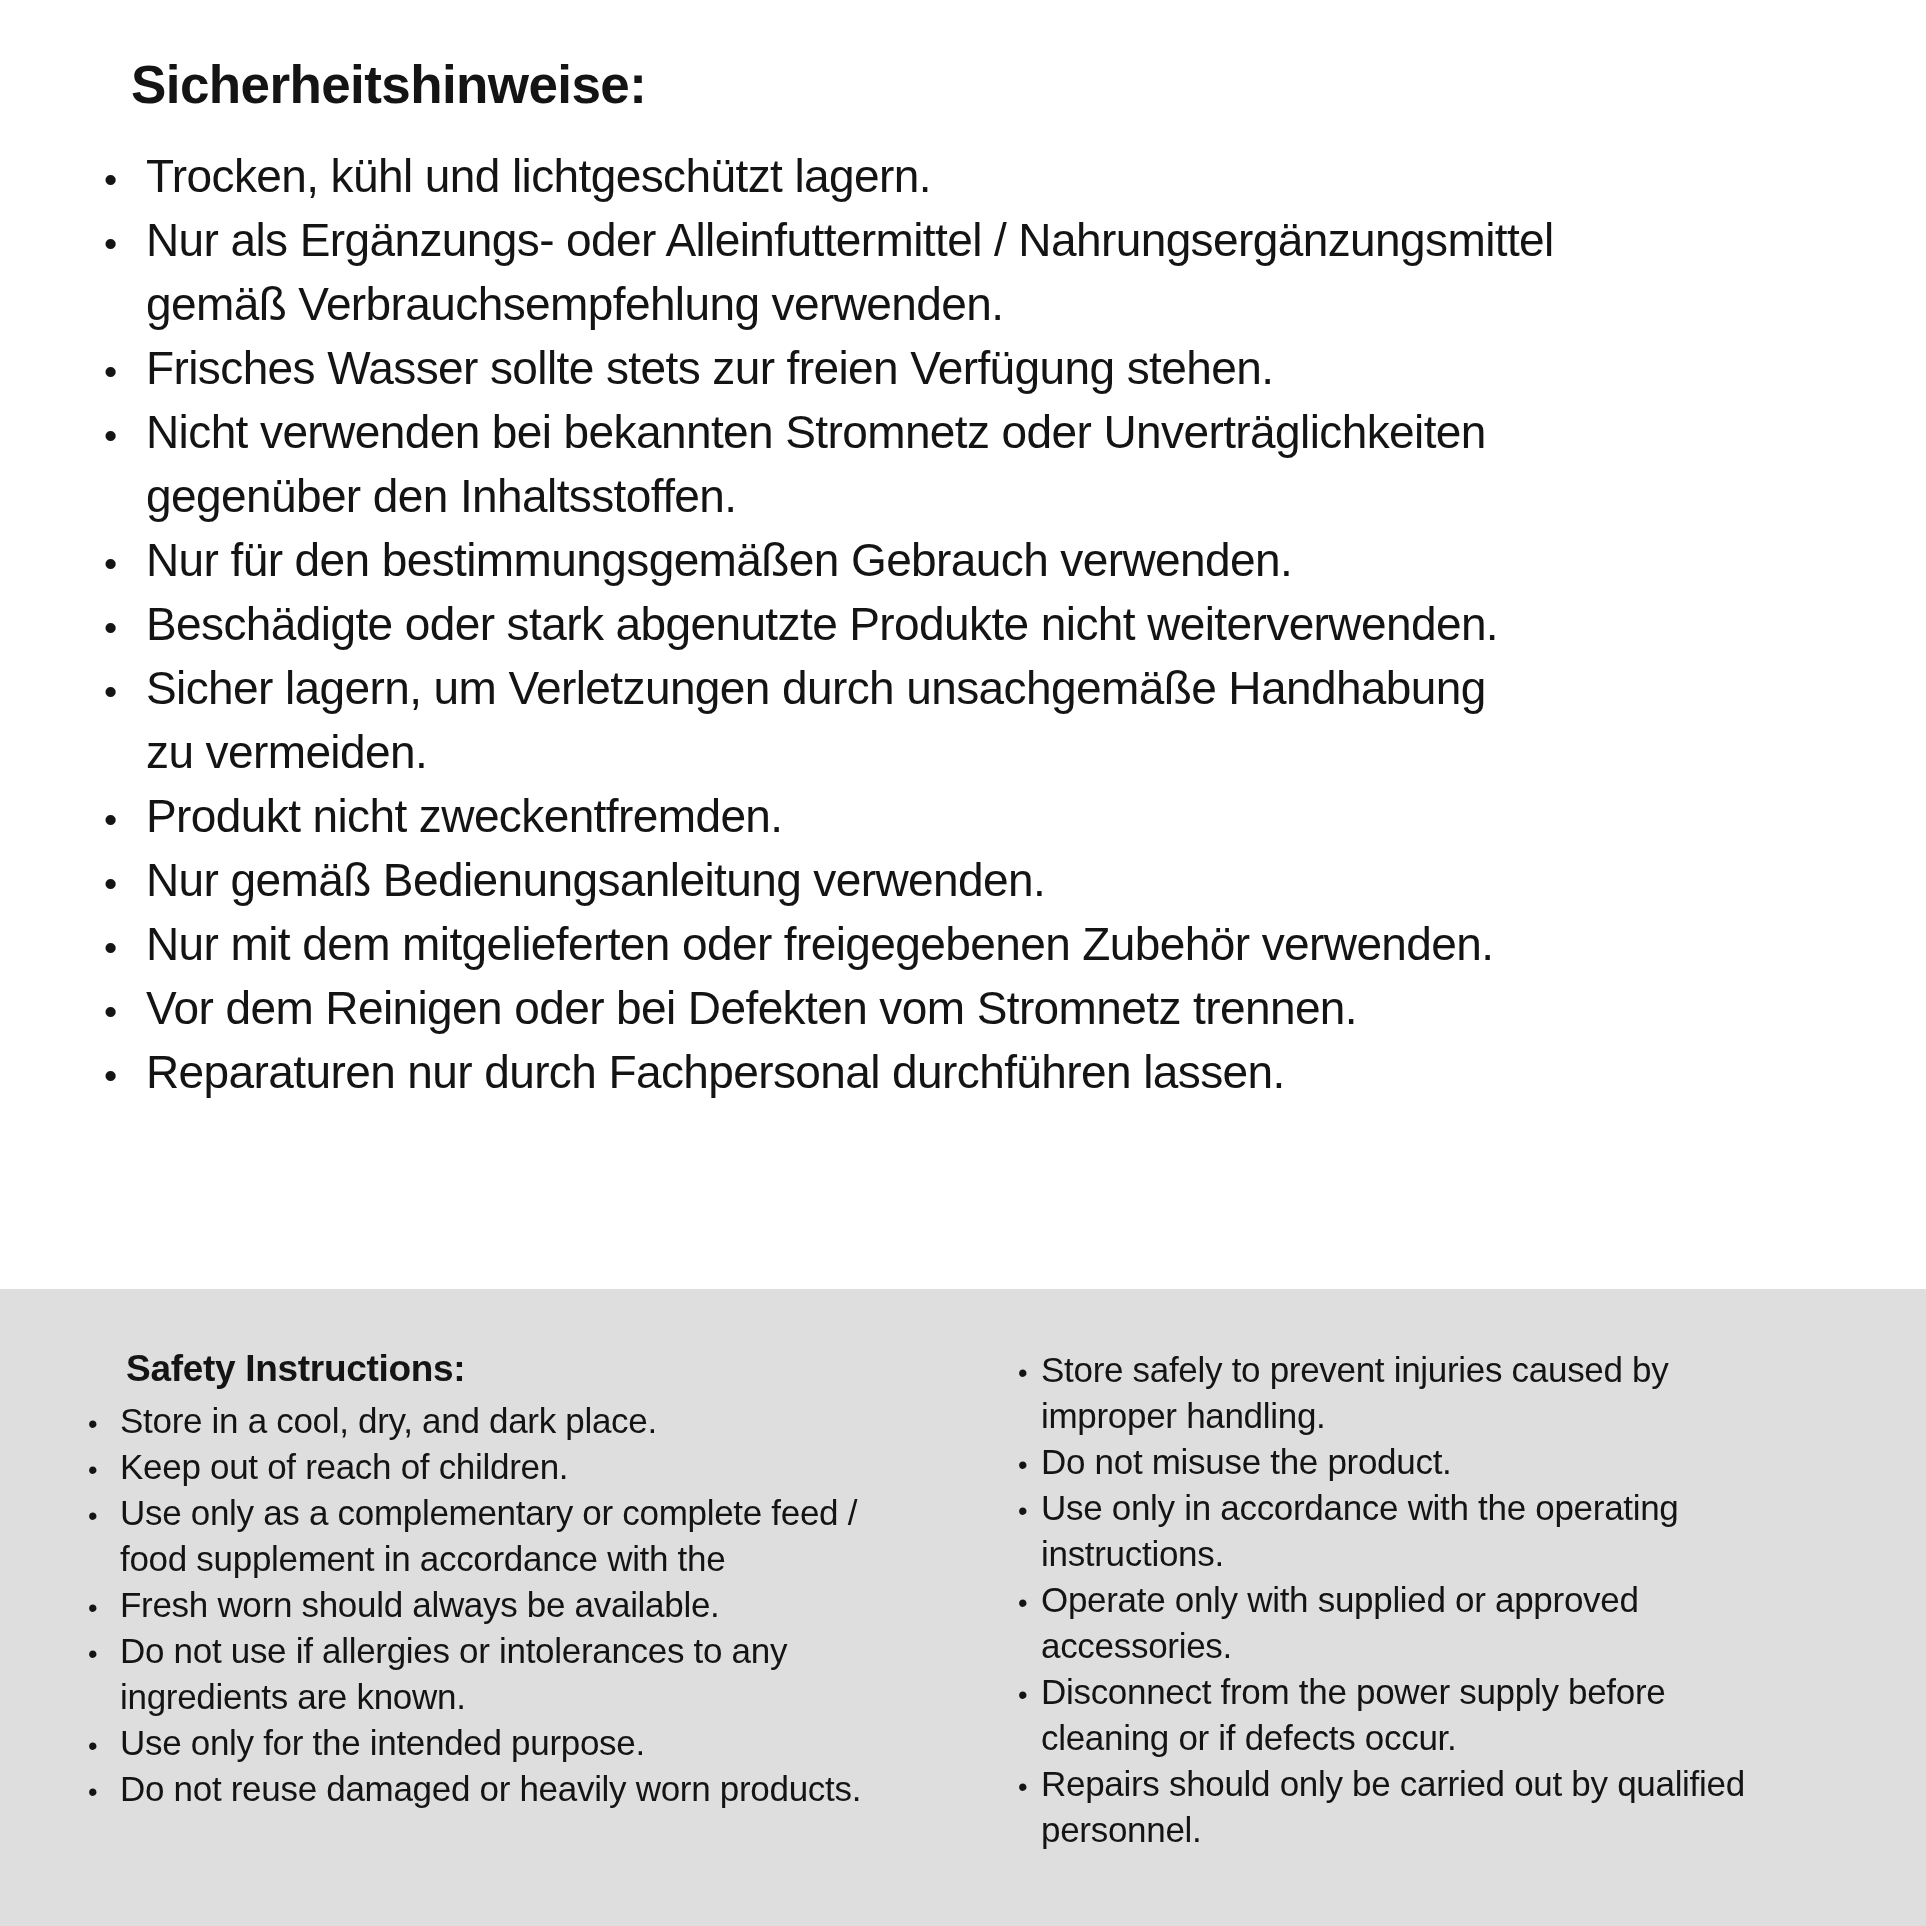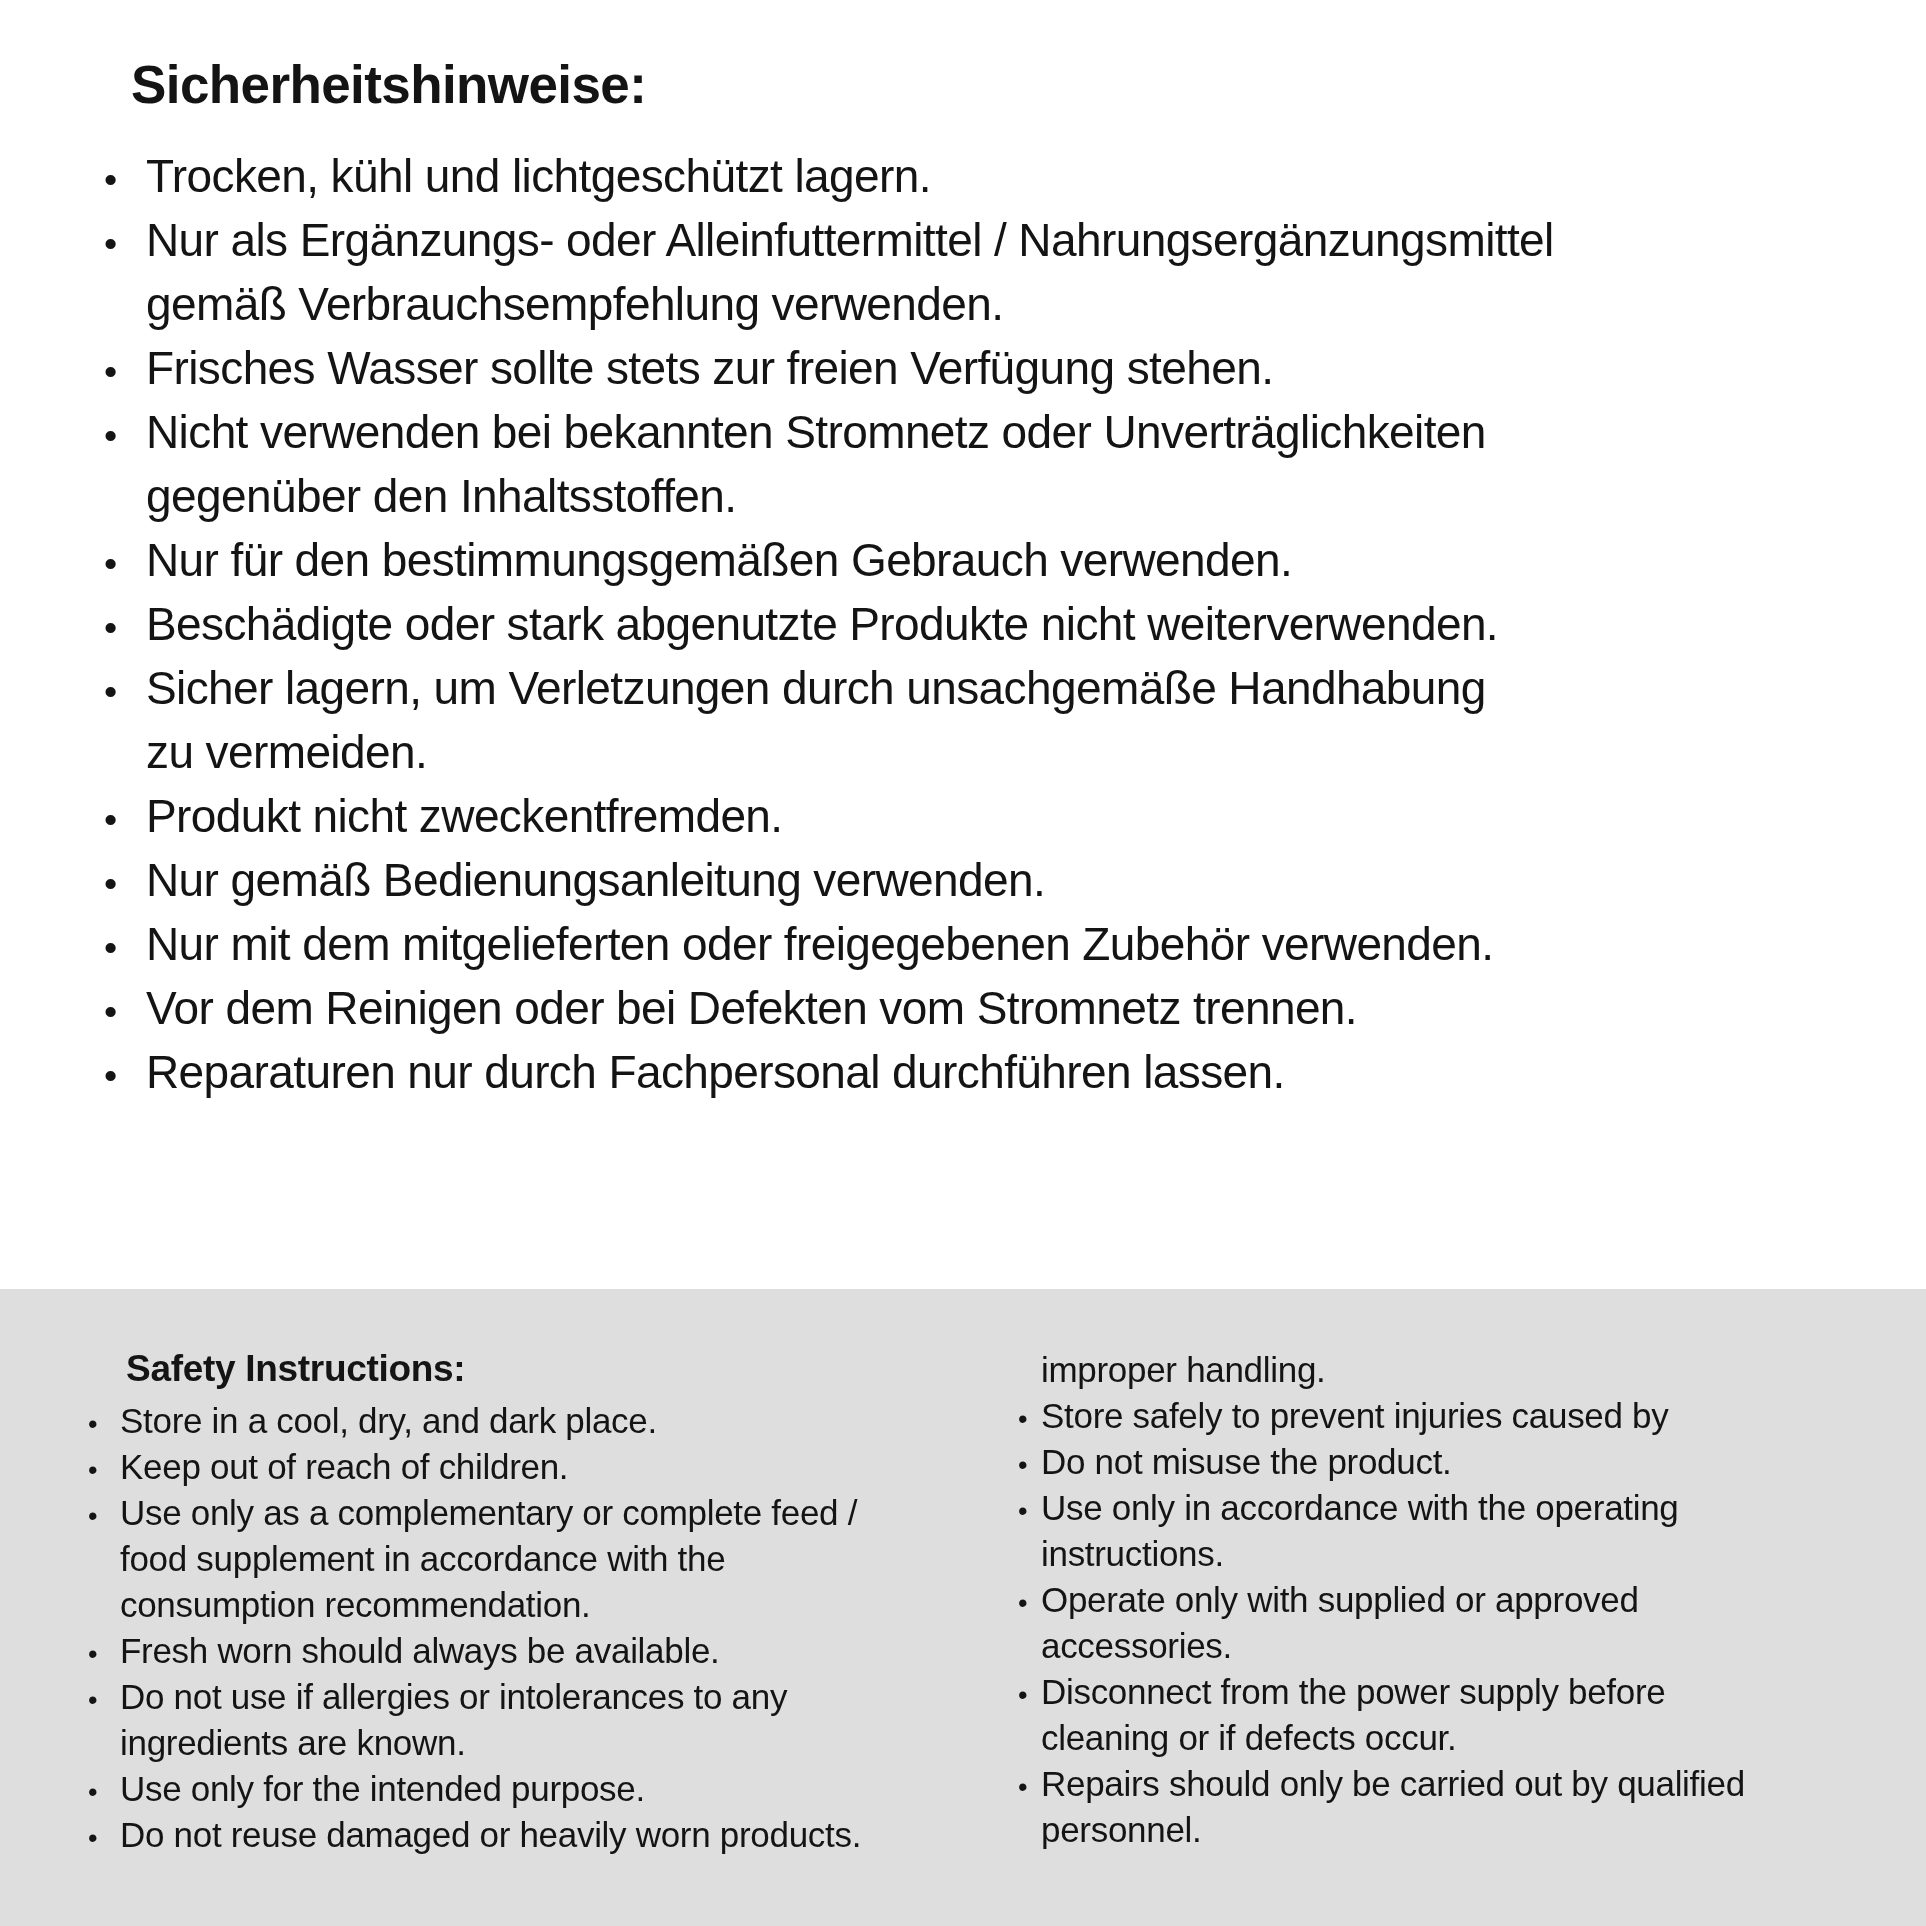--- a/index.html
+++ b/index.html
@@ -110,31 +110,30 @@
 
 <div class="band"></div>
 
 <div class="en-heading">Safety Instructions:</div>
 
 <div class="en-list en-left">
     <div class="line"><span class="bullet">•</span><span class="txt">Store in a cool, dry, and dark place.</span></div>
     <div class="line"><span class="bullet">•</span><span class="txt">Keep out of reach of children.</span></div>
     <div class="line"><span class="bullet">•</span><span class="txt">Use only as a complementary or complete feed /</span></div>
     <div class="line"><span class="bullet"></span><span class="txt">food supplement in accordance with the</span></div>
-    <div class="line"><span class="bullet"></span><span class="txt">consumption recommendation.</span></div>
     <div class="line"><span class="bullet">•</span><span class="txt">Fresh worn should always be available.</span></div>
     <div class="line"><span class="bullet">•</span><span class="txt">Do not use if allergies or intolerances to any</span></div>
     <div class="line"><span class="bullet"></span><span class="txt">ingredients are known.</span></div>
     <div class="line"><span class="bullet">•</span><span class="txt">Use only for the intended purpose.</span></div>
     <div class="line"><span class="bullet">•</span><span class="txt">Do not reuse damaged or heavily worn products.</span></div>
   </div>
 
 <div class="en-list en-right">
+    <div class="line"><span class="bullet">•</span><span class="txt">Store safely to prevent injuries caused by</span></div>
     <div class="line"><span class="bullet"></span><span class="txt">improper handling.</span></div>
-    <div class="line"><span class="bullet">•</span><span class="txt">Store safely to prevent injuries caused by</span></div>
     <div class="line"><span class="bullet">•</span><span class="txt">Do not misuse the product.</span></div>
     <div class="line"><span class="bullet">•</span><span class="txt">Use only in accordance with the operating</span></div>
     <div class="line"><span class="bullet"></span><span class="txt">instructions.</span></div>
     <div class="line"><span class="bullet">•</span><span class="txt">Operate only with supplied or approved</span></div>
     <div class="line"><span class="bullet"></span><span class="txt">accessories.</span></div>
     <div class="line"><span class="bullet">•</span><span class="txt">Disconnect from the power supply before</span></div>
     <div class="line"><span class="bullet"></span><span class="txt">cleaning or if defects occur.</span></div>
     <div class="line"><span class="bullet">•</span><span class="txt">Repairs should only be carried out by qualified</span></div>
     <div class="line"><span class="bullet"></span><span class="txt">personnel.</span></div>
   </div>

